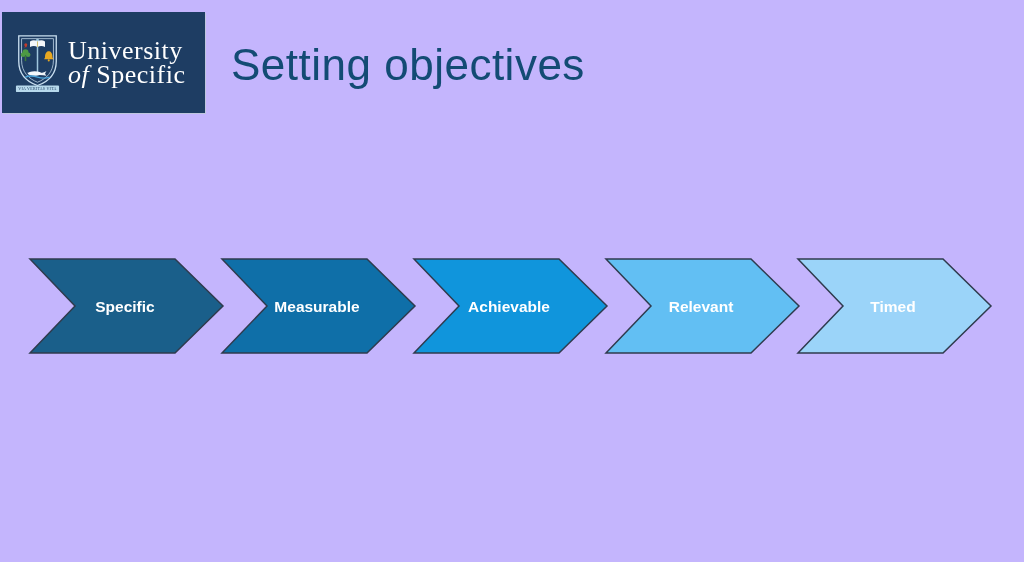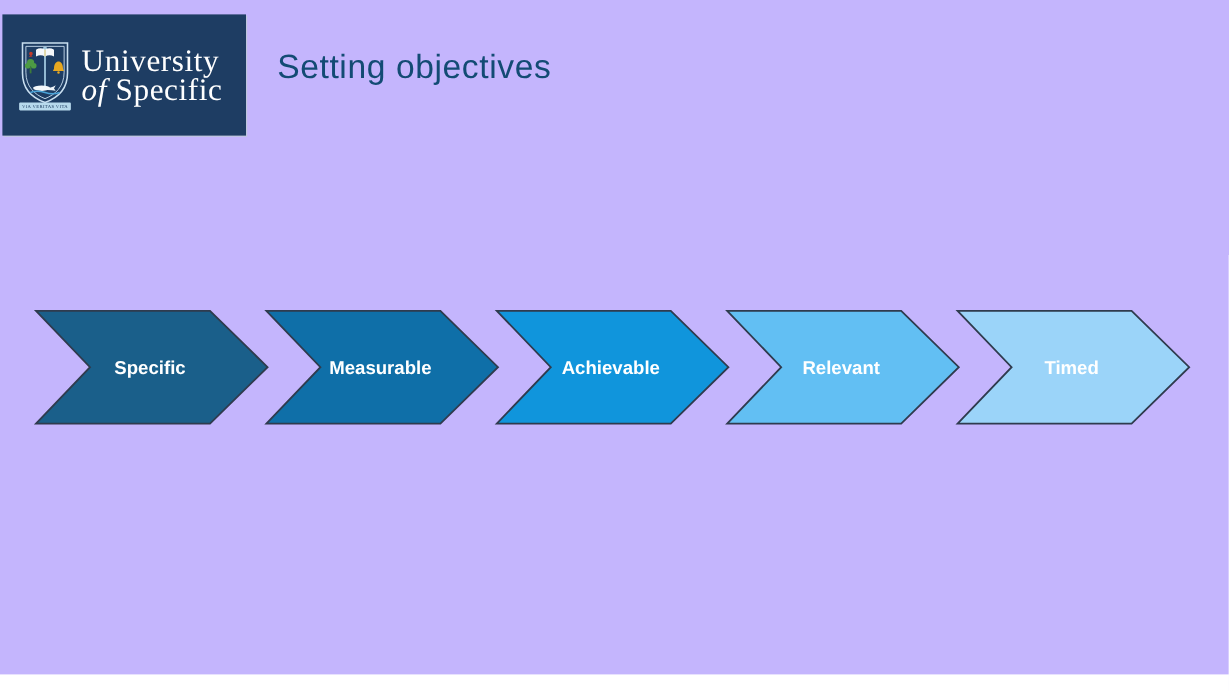--- a/index.html
+++ b/index.html
@@ -43,21 +43,21 @@
     white-space: nowrap;
   }
   .wordmark .of { font-style: italic; }
 
   
   .slide-title {
     position: absolute;
     left: 231px;
     top: 40px;
     margin: 0;
-    font-size: 28px;
+    font-size: 44px;
     font-weight: 400;
     color: #134b74;
     font-family: "Liberation Sans", sans-serif;
     letter-spacing: 0.5px;
   }
 
   
   .chevron-band {
     position: absolute;
     left: 0;

